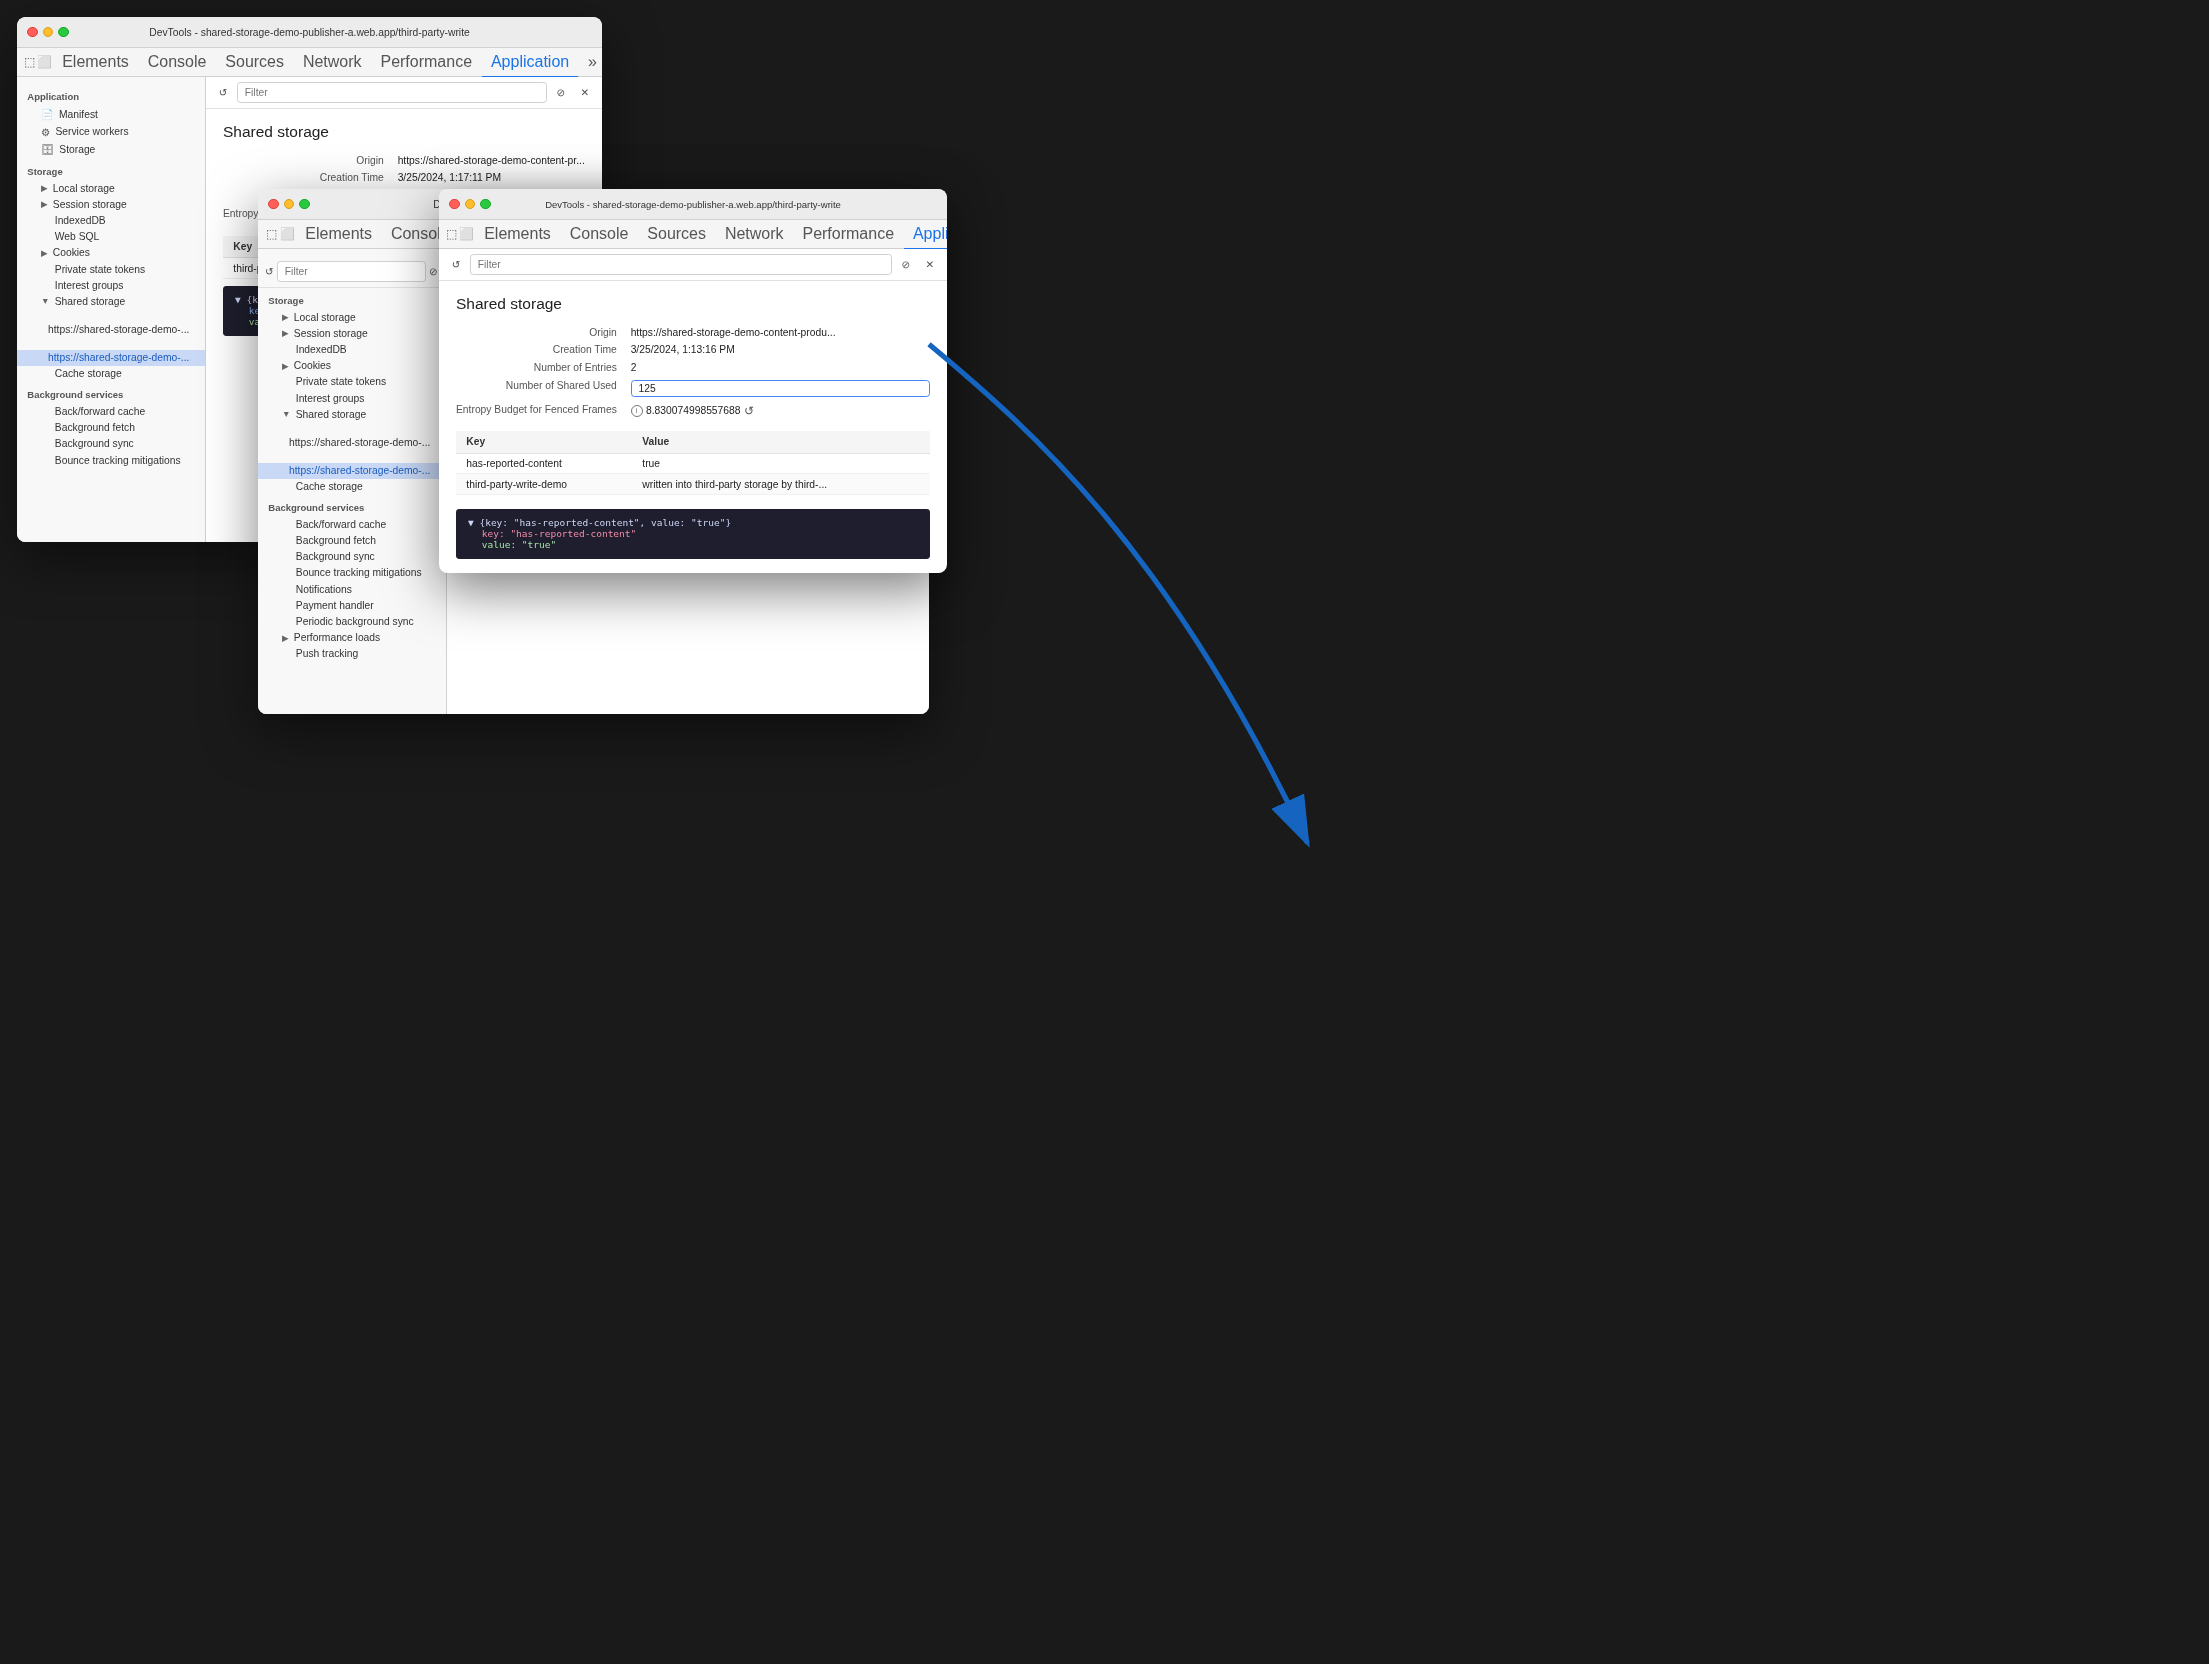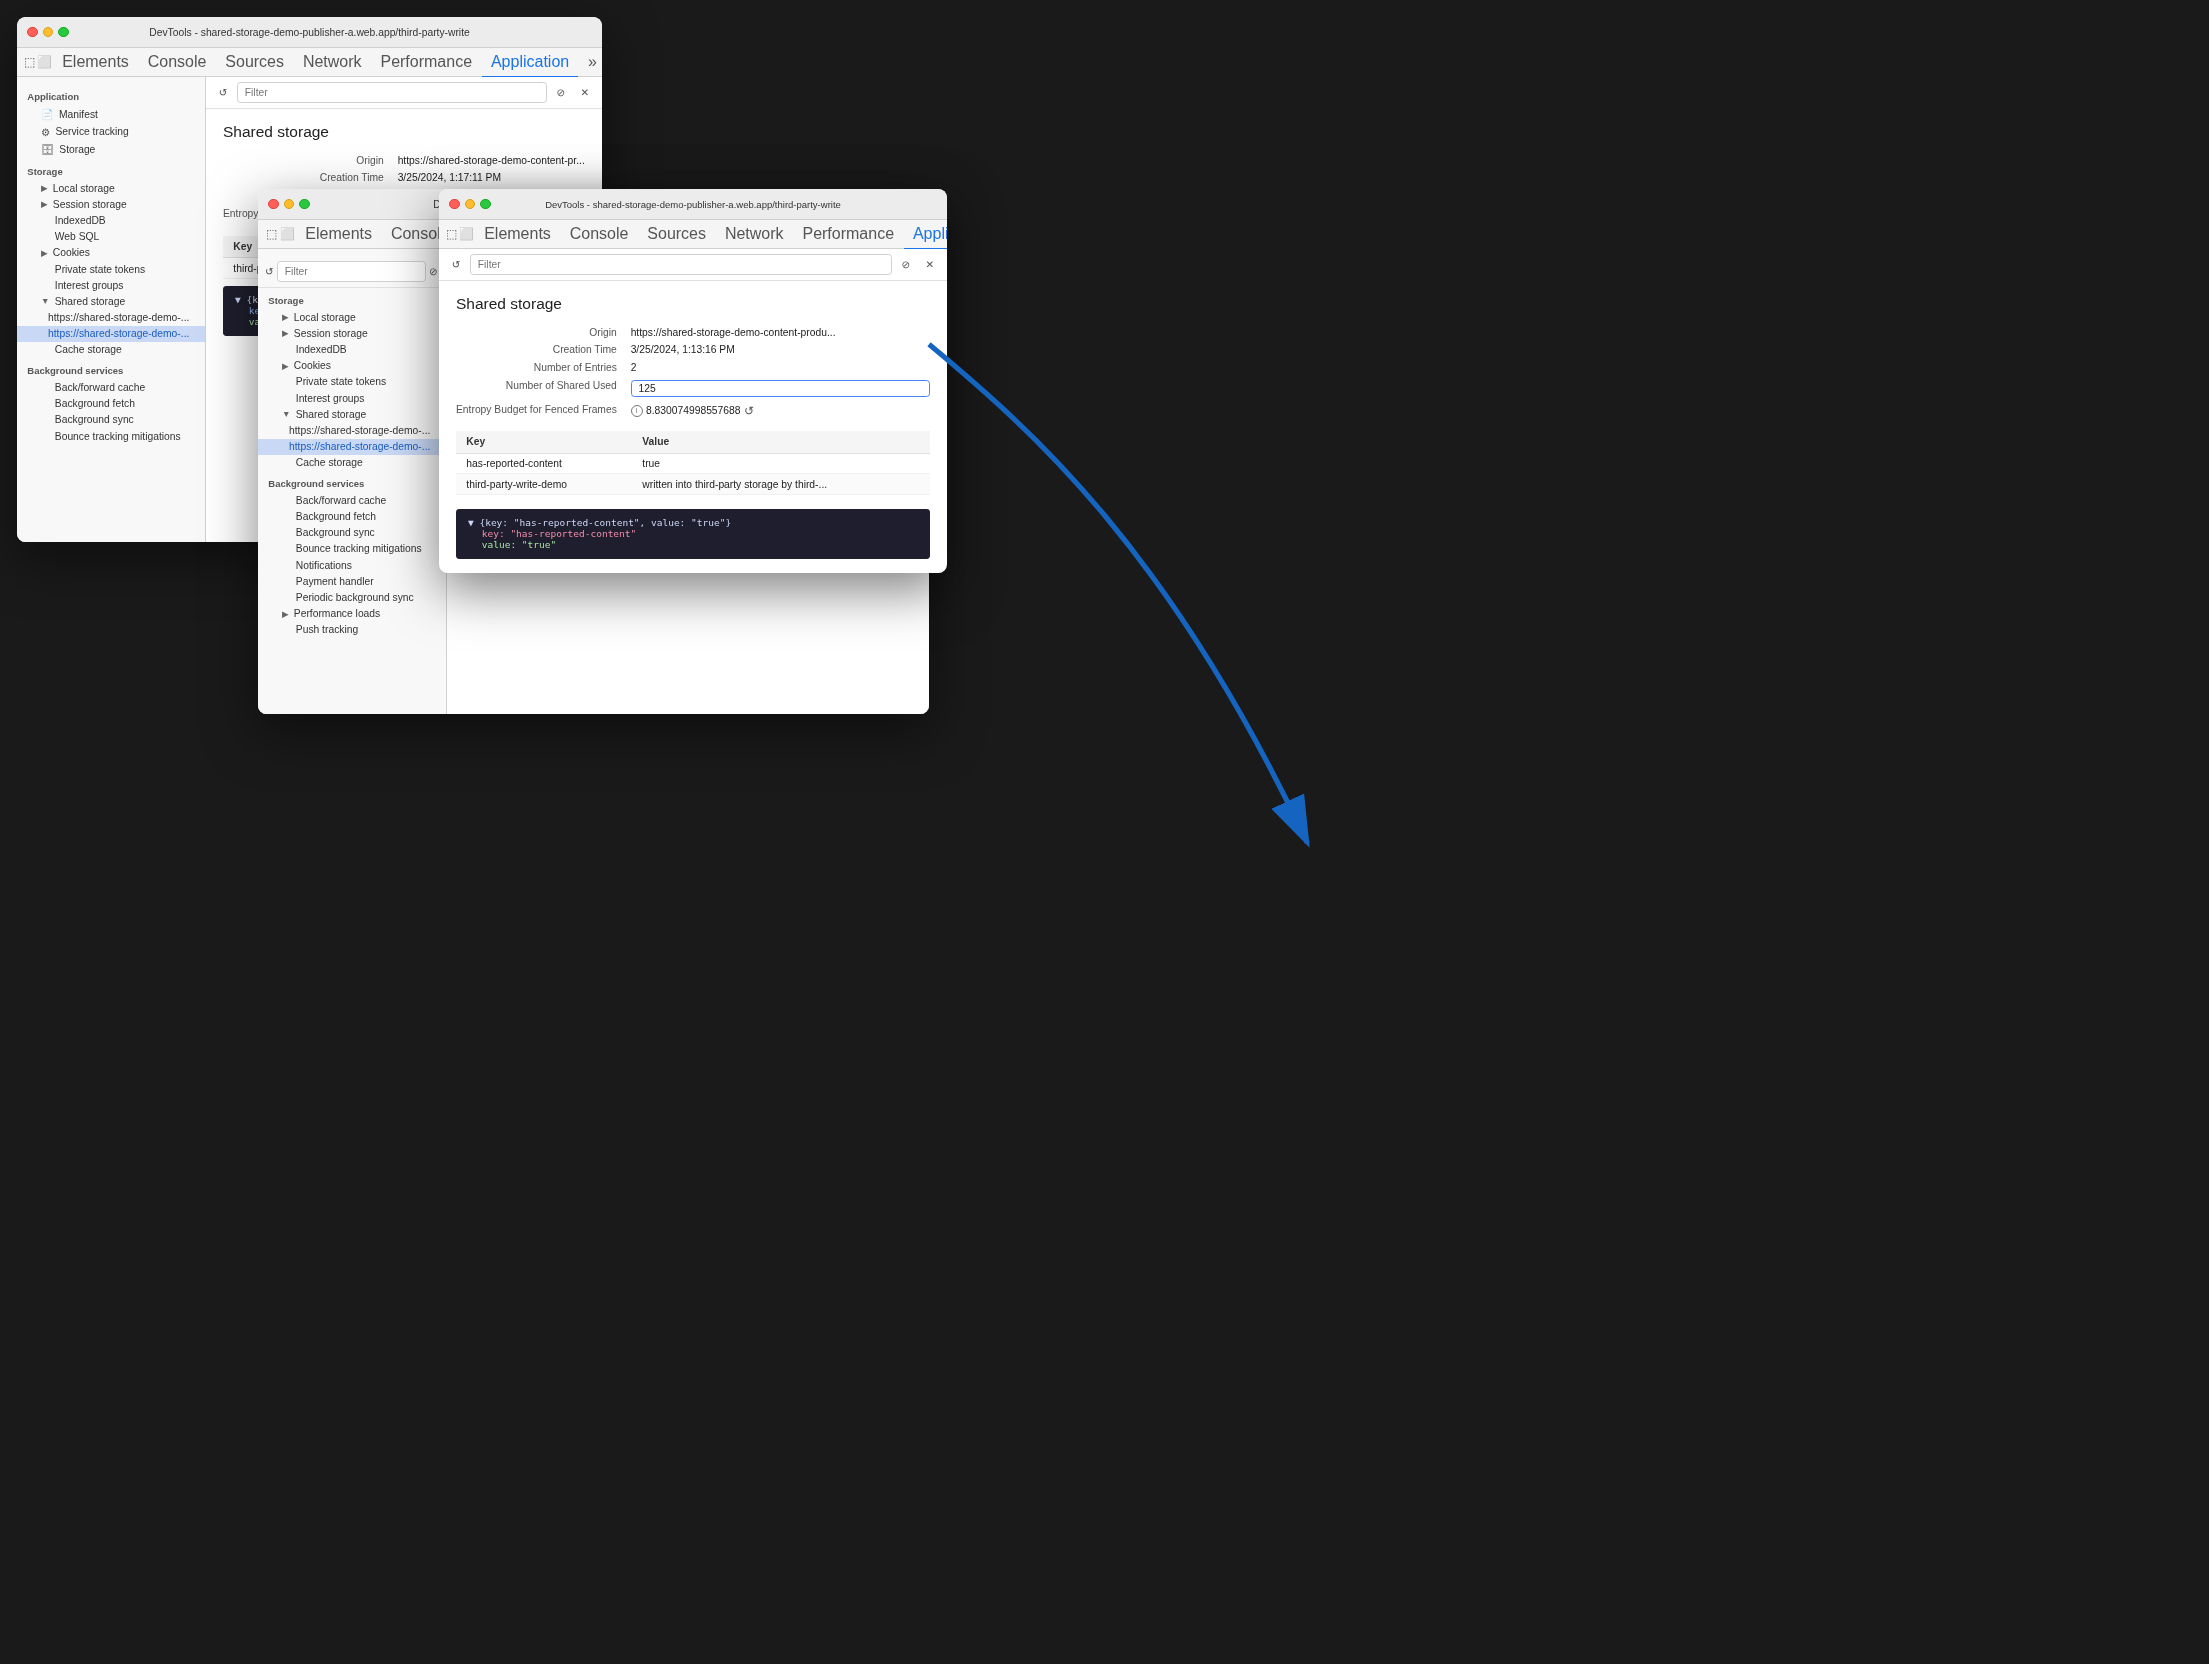--- a/index.html
+++ b/index.html
@@ -173,21 +173,21 @@
       align-items: center;
       padding: 2.6px 10.3px 2.6px 17px;
       cursor: pointer;
       color: #333;
       font-size: 10.3px;
       gap: 5.2px;
     }
     .sidebar-item.active { background: #c8d8f5; color: #1a5cbf; }
 
     .sidebar-item.indent-1 { padding-left: 24px; }
-    .sidebar-item.indent-2 { padding-left: 31px; }
+    .sidebar-item.indent-2 { padding-left: 31px; margin-top: 12px; }
 
     .expand-arrow {
       font-size: 8.6px;
       color: #666;
     }
 
     .item-icon {
       font-size: 10.3px;
       color: #555;
     }
@@ -375,21 +375,21 @@
   <div class="devtools-body" style="height: 465px;">
 
     <div class="sidebar">
       <div class="sidebar-section-label">Application</div>
       <div class="sidebar-item indent-1">
         <span class="item-icon">📄</span>
         <span>Manifest</span>
       </div>
       <div class="sidebar-item indent-1">
         <span class="item-icon">⚙</span>
-        <span>Service tracking</span>
+        <span>Service workers</span>
       </div>
       <div class="sidebar-item indent-1">
         <span class="item-icon">🗄</span>
         <span>Storage</span>
       </div>
 
       <div class="sidebar-section-label">Storage</div>
       <div class="sidebar-item indent-1">
         <span class="expand-arrow">▶</span>
         <span>Local storage</span>

